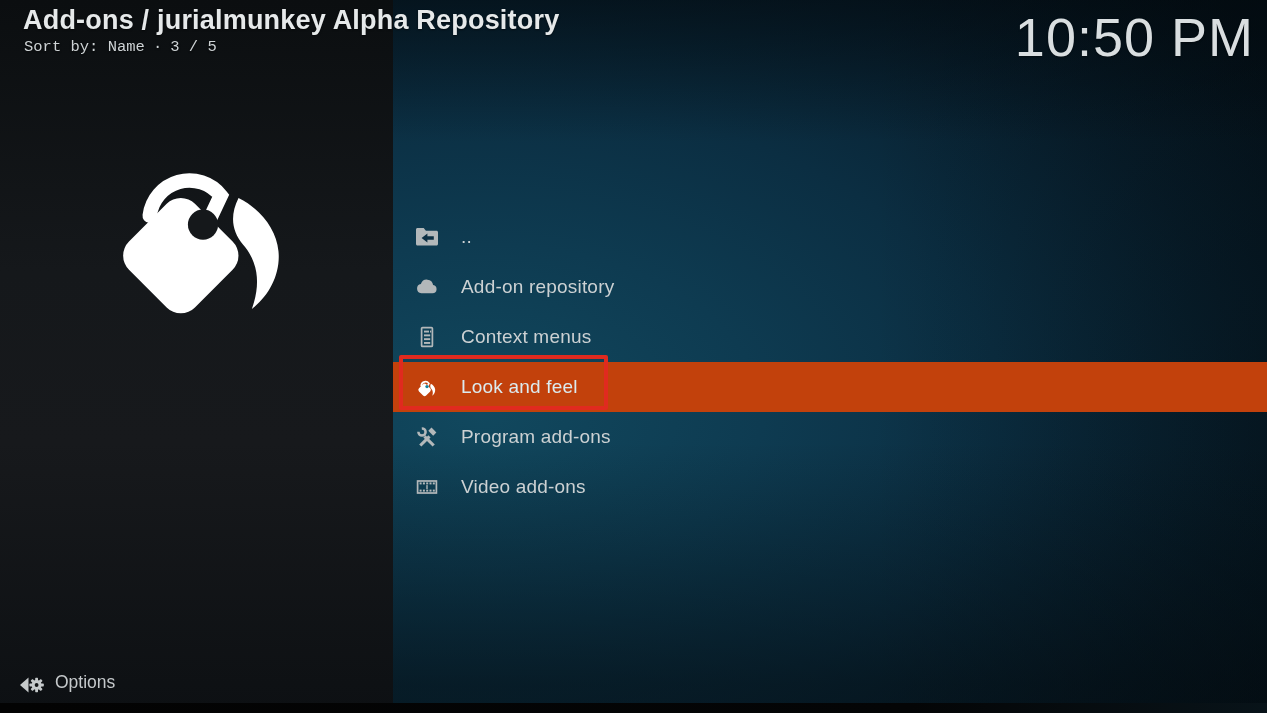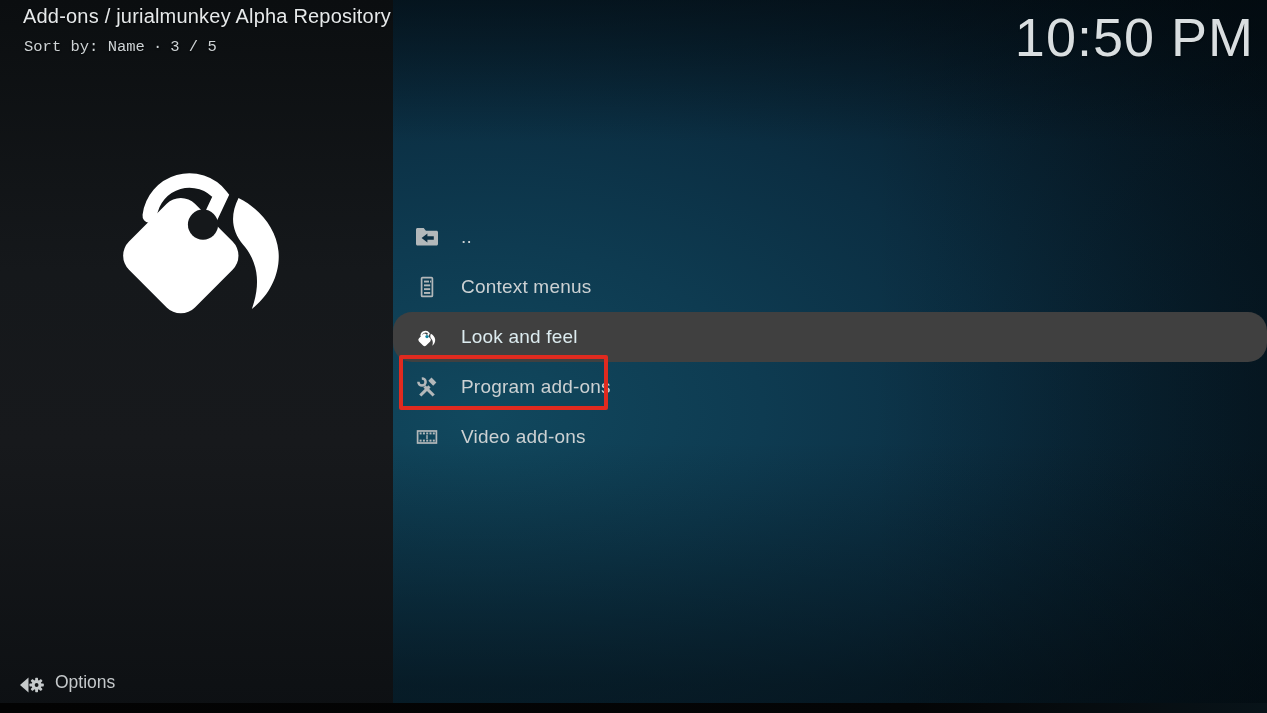--- a/index.html
+++ b/index.html
@@ -23,40 +23,40 @@
   .right-panel::after {
     content:""; position:absolute; inset:0; pointer-events:none;
     background:
       linear-gradient(to bottom, rgba(2,8,12,.55) 0, rgba(2,8,12,0) 20%,
         rgba(2,8,12,0) 62%, rgba(3,10,14,.55) 96%),
       linear-gradient(to right, rgba(0,0,0,0) 55%, rgba(2,8,10,.35) 100%);
   }
   
   .page-title {
     position:absolute; left:23px; top:5px; z-index:4;
-    font-size:20px; color:#e6e9ea; letter-spacing:.2px; font-weight:400;
+    font-size:27px; color:#e6e9ea; letter-spacing:.2px; font-weight:700;
     text-shadow:0 1px 2px rgba(0,0,0,.5);
   }
   .page-subtitle {
     position:absolute; left:24px; top:38px; z-index:4;
     font-size:15.5px; color:#ced3d5; text-shadow:0 1px 2px rgba(0,0,0,.5);font-family:Liberation Mono, monospace;
   }
   .page-subtitle .sep { margin:0 8px; }
   .clock {
     position:absolute; right:13px; top:6px; z-index:4;
     font-size:54px; font-weight:300; color:#d9dee0; letter-spacing:1px;
     text-shadow:0 1px 2px rgba(0,0,0,.4);
   }
   
   .addon-list { position:absolute; left:393px; top:212px; width:874px; z-index:2; }
   .row {
     position:relative; height:50px; display:flex; align-items:center;
     padding-left:22px; cursor:pointer;
   }
-  .row.selected { background:#404040;border-radius:19px; }
+  .row.selected { background:#c2410c; }
   .row-icon { width:24px; height:24px; flex:0 0 24px; margin-right:22px; }
   .row-icon svg { width:100%; height:100%; display:block; }
   .row-label { font-size:19px; color:#ccd1d3; letter-spacing:.2px; }
   .row.selected .row-label { color:#dcebef; }
   .ico { fill:#b3b8ba; }
   .ico-stroke { stroke:#b3b8ba; fill:none; }
   
   .row.selected .bucket-hole { fill:#1284a2; }
   .left-panel .bucket-hole { fill:#15181b; }
   .folder-arrow { fill:#0c2f43; }
@@ -106,20 +106,28 @@
     <div class="row">
       <span class="row-icon">
         <svg viewBox="0 0 24 24">
           <path class="ico" d="M1 4.6 C1 3.8 1.7 3.1 2.5 3.1 h6.2 l2.2 2.6 h10.6 C22.3 5.7 23 6.4 23 7.2 V19 c0 .8 -.7 1.5 -1.5 1.5 h-19 C1.7 20.5 1 19.8 1 19 Z"></path>
           <path class="folder-arrow" d="M12.4 8.4 L6.6 13 l5.8 4.6 v-2.9 h6.4 v-3.4 h-6.4 z"></path>
         </svg>
       </span>
       <span class="row-label">..</span>
     </div>
 
+    <div class="row">
+      <span class="row-icon">
+        <svg viewBox="0 0 24 24">
+          <path class="ico" d="M6.3 18.2 h11.2 a4.1 4.1 0 0 0 .6 -8.15 A6.3 6.3 0 0 0 5.9 8.9 A4.7 4.7 0 0 0 6.3 18.2 Z"></path>
+        </svg>
+      </span>
+      <span class="row-label">Add-on repository</span>
+    </div>
 
     <div class="row">
       <span class="row-icon">
         <svg viewBox="0 0 24 24">
           <rect class="ico-stroke" x="6.6" y="2.6" width="10.8" height="18.8" rx="1" stroke-width="1.7"></rect>
           <rect class="ico" x="9" y="5.6" width="5" height="1.9"></rect>
           <rect class="ico" x="15" y="5.6" width="1.2" height="1.9"></rect>
           <rect class="ico" x="9" y="9.4" width="6.2" height="1.9"></rect>
           <rect class="ico" x="9" y="13.2" width="6.2" height="1.9"></rect>
           <rect class="ico" x="9" y="17" width="6.2" height="1.9"></rect>

